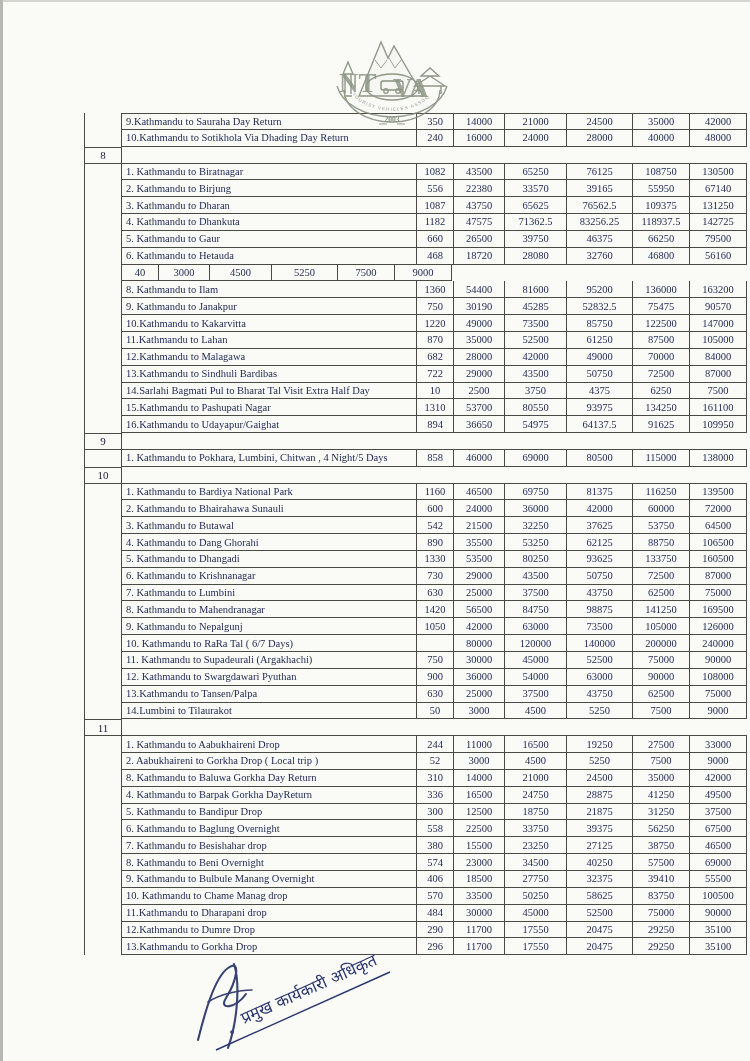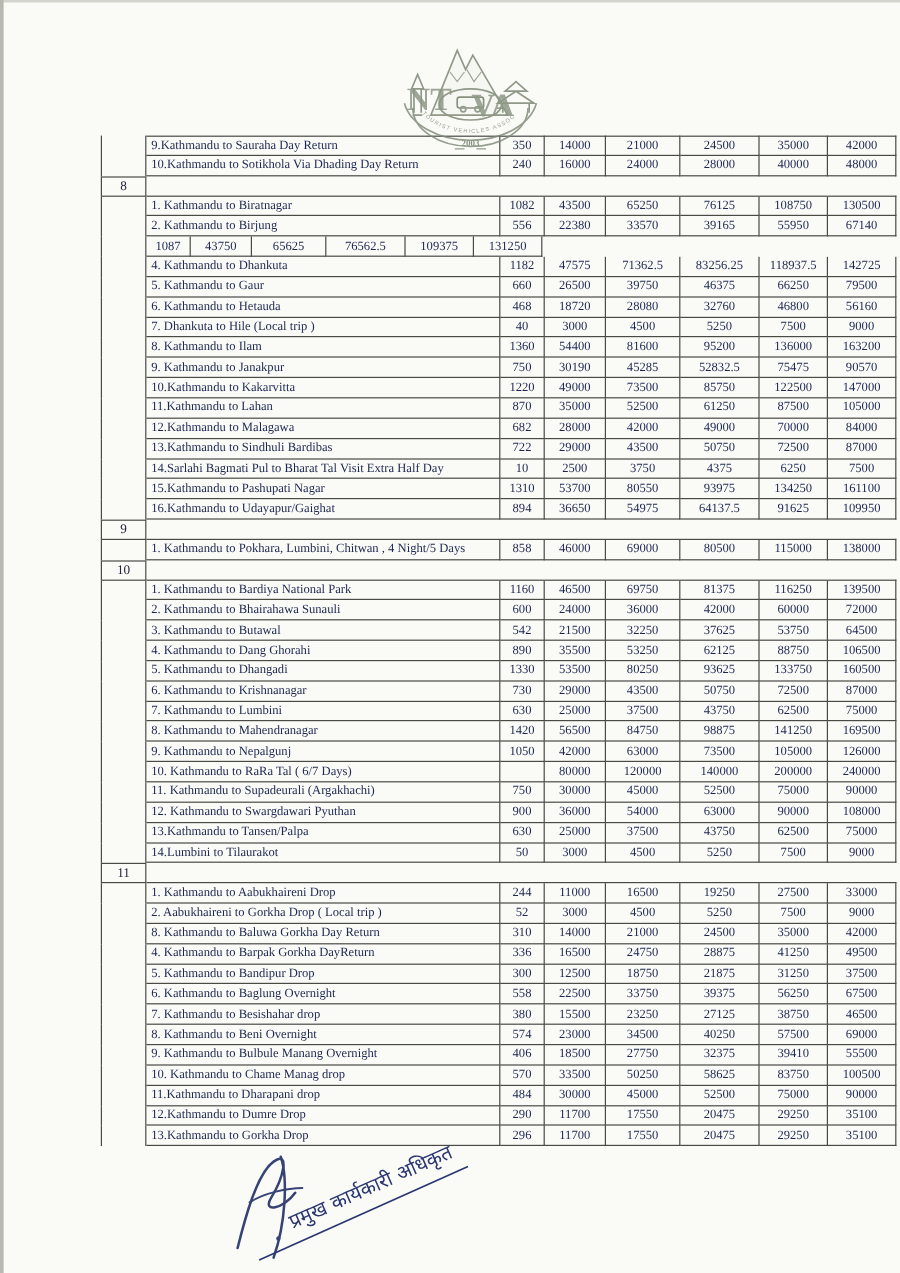--- a/index.html
+++ b/index.html
@@ -146,20 +146,21 @@
         <div class="cell desc">2. Kathmandu to Birjung</div>
         <div class="cell val c0">556</div>
         <div class="cell val c1">22380</div>
         <div class="cell val c2">33570</div>
         <div class="cell val c3">39165</div>
         <div class="cell val c4">55950</div>
         <div class="cell val c5">67140</div>
       </div>
       <div class="row">
         <div class="cell num"></div>
+        <div class="cell desc">3. Kathmandu to Dharan</div>
         <div class="cell val c0">1087</div>
         <div class="cell val c1">43750</div>
         <div class="cell val c2">65625</div>
         <div class="cell val c3">76562.5</div>
         <div class="cell val c4">109375</div>
         <div class="cell val c5">131250</div>
       </div>
       <div class="row">
         <div class="cell num"></div>
         <div class="cell desc">4. Kathmandu to Dhankuta</div>
@@ -185,21 +186,20 @@
         <div class="cell desc">6. Kathmandu to Hetauda</div>
         <div class="cell val c0">468</div>
         <div class="cell val c1">18720</div>
         <div class="cell val c2">28080</div>
         <div class="cell val c3">32760</div>
         <div class="cell val c4">46800</div>
         <div class="cell val c5">56160</div>
       </div>
       <div class="row">
         <div class="cell num"></div>
-        <div class="cell desc">7. Dhankuta to Hile (Local trip )</div>
         <div class="cell val c0">40</div>
         <div class="cell val c1">3000</div>
         <div class="cell val c2">4500</div>
         <div class="cell val c3">5250</div>
         <div class="cell val c4">7500</div>
         <div class="cell val c5">9000</div>
       </div>
       <div class="row">
         <div class="cell num"></div>
         <div class="cell desc">8. Kathmandu to Ilam</div>

